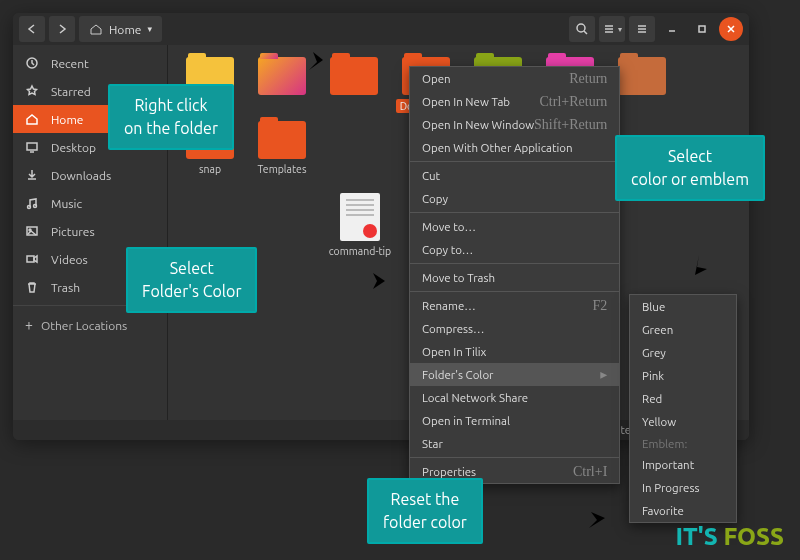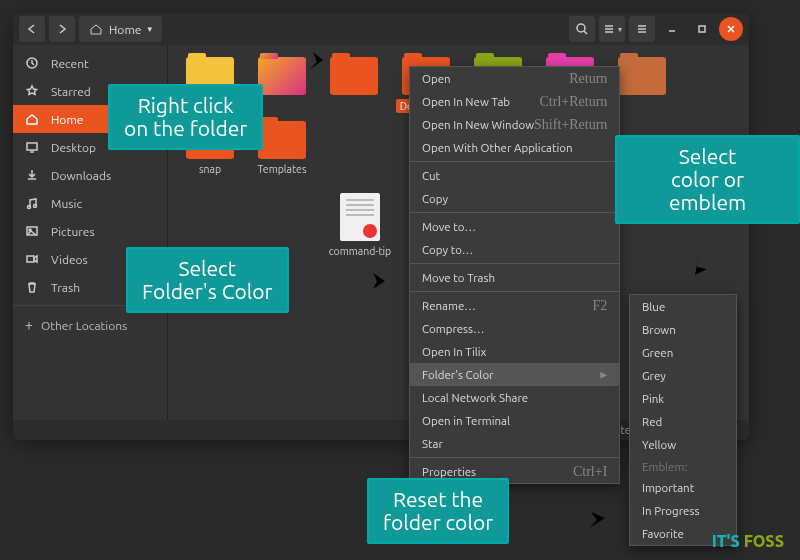--- a/index.html
+++ b/index.html
@@ -32,23 +32,23 @@
   .statusbar{height:20px;background:#2c2c2c;display:flex;align-items:center;justify-content:flex-end;padding:0 12px;font-size:11px;color:#bbb;}
   
   .menu{position:absolute;background:#3b3b3b;border:1px solid #555;box-shadow:0 4px 12px rgba(0,0,0,.5);font-size:11.5px;min-width:208px;}
   .menu .mi{display:flex;align-items:center;justify-content:space-between;height:23px;padding:0 12px;color:#ddd;}
   .menu .mi.hov{background:#555;}
   .menu .mi .kb{color:#888;font-size:14px;font-family:Liberation Serif, serif;}
   .menu .msep{height:1px;background:#555;margin:2px 0;}
   .menu .mi.head{color:#777;height:20px;}
   .submenu{min-width:108px;}
   
-  .ann{position:absolute;background:#109999;color:#fff;border:2px solid #0aa;padding:8px 14px;font-family:Comfortaa,Arial,sans-serif;font-size:21px;text-align:center;line-height:22px;border-radius:2px;}
+  .ann{position:absolute;background:#109999;color:#fff;border:2px solid #0aa;padding:8px 14px;font-family:Comfortaa,Arial,sans-serif;font-size:16px;text-align:center;line-height:22px;border-radius:2px;}
   .arrow{position:absolute;}
-  .foss{position:absolute;right:16px;bottom:10px;font-weight:900;font-size:16px;}
+  .foss{position:absolute;right:16px;bottom:10px;font-weight:900;font-size:24px;}
   .foss .a{color:#13b5b1;}
   .foss .b{color:#8aa617;}
 </style>
 </head>
 <body>
 
 <div class="win">
   <div class="titlebar">
     <div class="ic-btn">
         <svg>
@@ -287,21 +287,20 @@
     </div>
     <div class="msep"></div>
     <div class="mi">
       <span>Properties</span>
       <span class="kb">Ctrl+I</span>
     </div>
   </div>
 
 <div class="menu submenu" id="menu-sub" style="left:629px;top:294px;">
     <div class="mi">Blue</div>
-    <div class="mi">Brown</div>
     <div class="mi">Green</div>
     <div class="mi">Grey</div>
     <div class="mi">Pink</div>
     <div class="mi">Red</div>
     <div class="mi">Yellow</div>
     <div class="mi head">Emblem:</div>
     <div class="mi">Important</div>
     <div class="mi">In Progress</div>
     <div class="mi">Favorite</div>
   </div>

